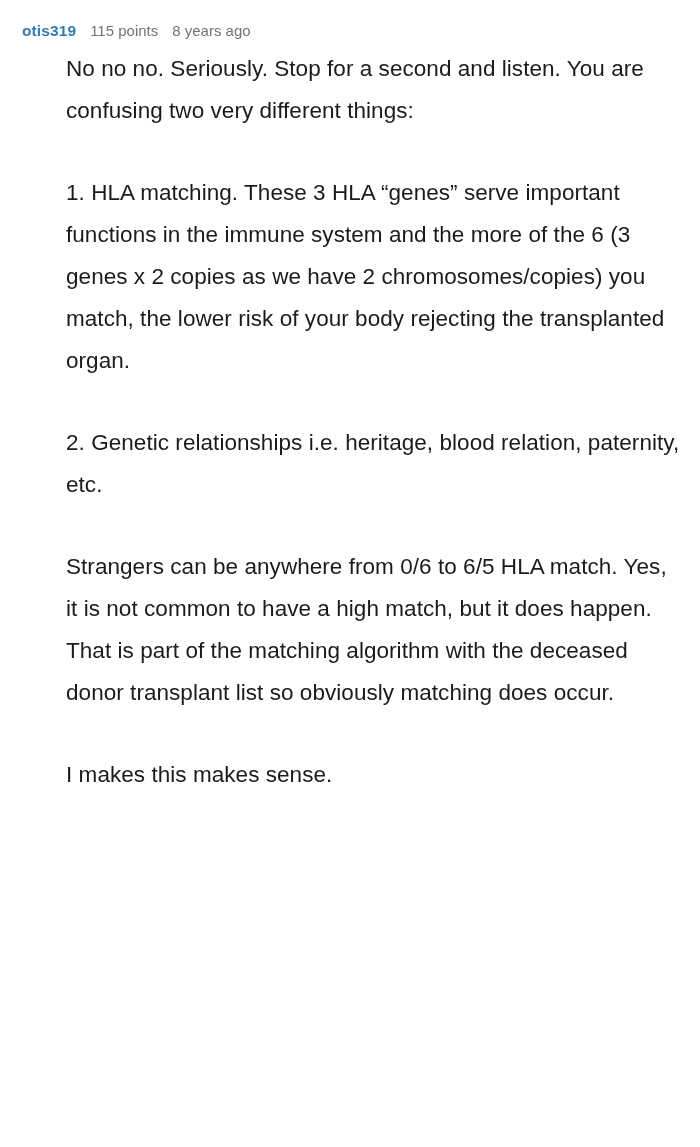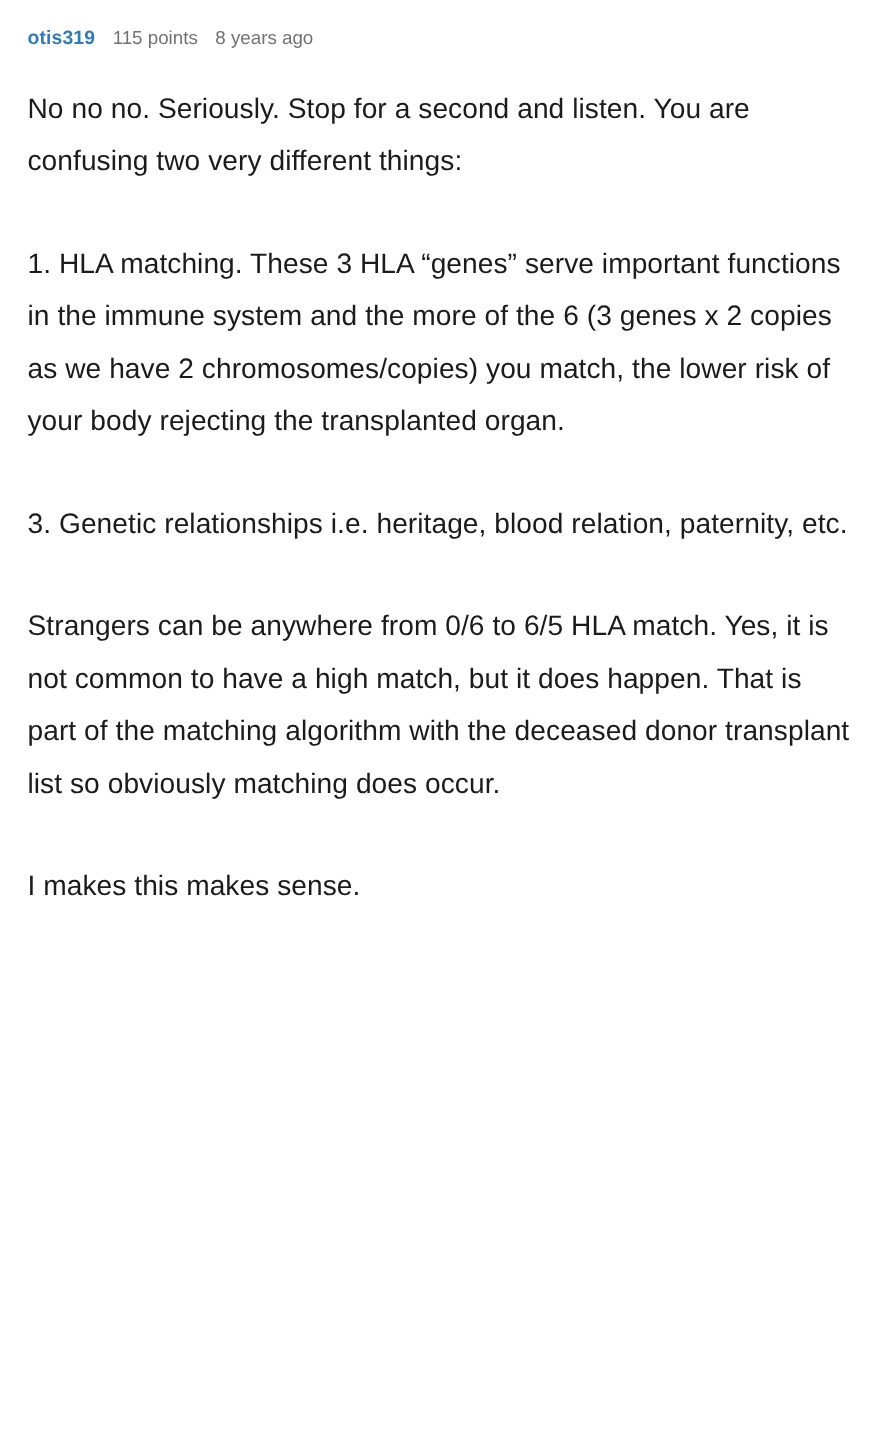--- a/index.html
+++ b/index.html
@@ -18,38 +18,39 @@
     box-sizing: border-box;
     width: 700px;
     padding: 22px 20px 0 22px;
   }
   .comment-meta {
     display: flex;
     align-items: baseline;
     gap: 14px;
     font-size: 15px;
     line-height: 18px;
-    margin-bottom: 26px;
+    margin-bottom: 8px;
     white-space: nowrap;
   }
   .author {
     color: #2f7bb8;
     font-weight: bold;
     font-size: 15.5px;
     letter-spacing: 0.1px;
   }
   .points, .timestamp {
     color: #737373;
     font-size: 15px;
   }
   .comment-body {
     font-size: 22.5px;
     line-height: 42px;
     color: #1b1b1b;
     letter-spacing: 0.05px;
+    margin-left: 44px;
   }
   .para {
     margin: 0 0 40px 0;
   }
   .para:last-child {
     margin-bottom: 0;
   }
 </style>
 </head>
 <body>
@@ -58,18 +59,18 @@
 
   <div class="comment-meta">
     <span class="author">otis319</span>
     <span class="points">115 points</span>
     <span class="timestamp">8 years ago</span>
   </div>
 
   <div class="comment-body">
     <p class="para">No no no. Seriously. Stop for a second and listen. You are confusing two very different things:</p>
     <p class="para">1. HLA matching. These 3 HLA “genes” serve important functions in the immune system and the more of the 6 (3 genes x 2 copies as we have 2 chromosomes/copies) you match, the lower risk of your body rejecting the transplanted organ.</p>
-    <p class="para">3. Genetic relationships i.e. heritage, blood relation, paternity, etc.</p>
+    <p class="para">2. Genetic relationships i.e. heritage, blood relation, paternity, etc.</p>
     <p class="para">Strangers can be anywhere from 0/6 to 6/5 HLA match. Yes, it is not common to have a high match, but it does happen. That is part of the matching algorithm with the deceased donor transplant list so obviously matching does occur.</p>
     <p class="para">I makes this makes sense.</p>
   </div>
 
 </div>
 
 </body></html>

